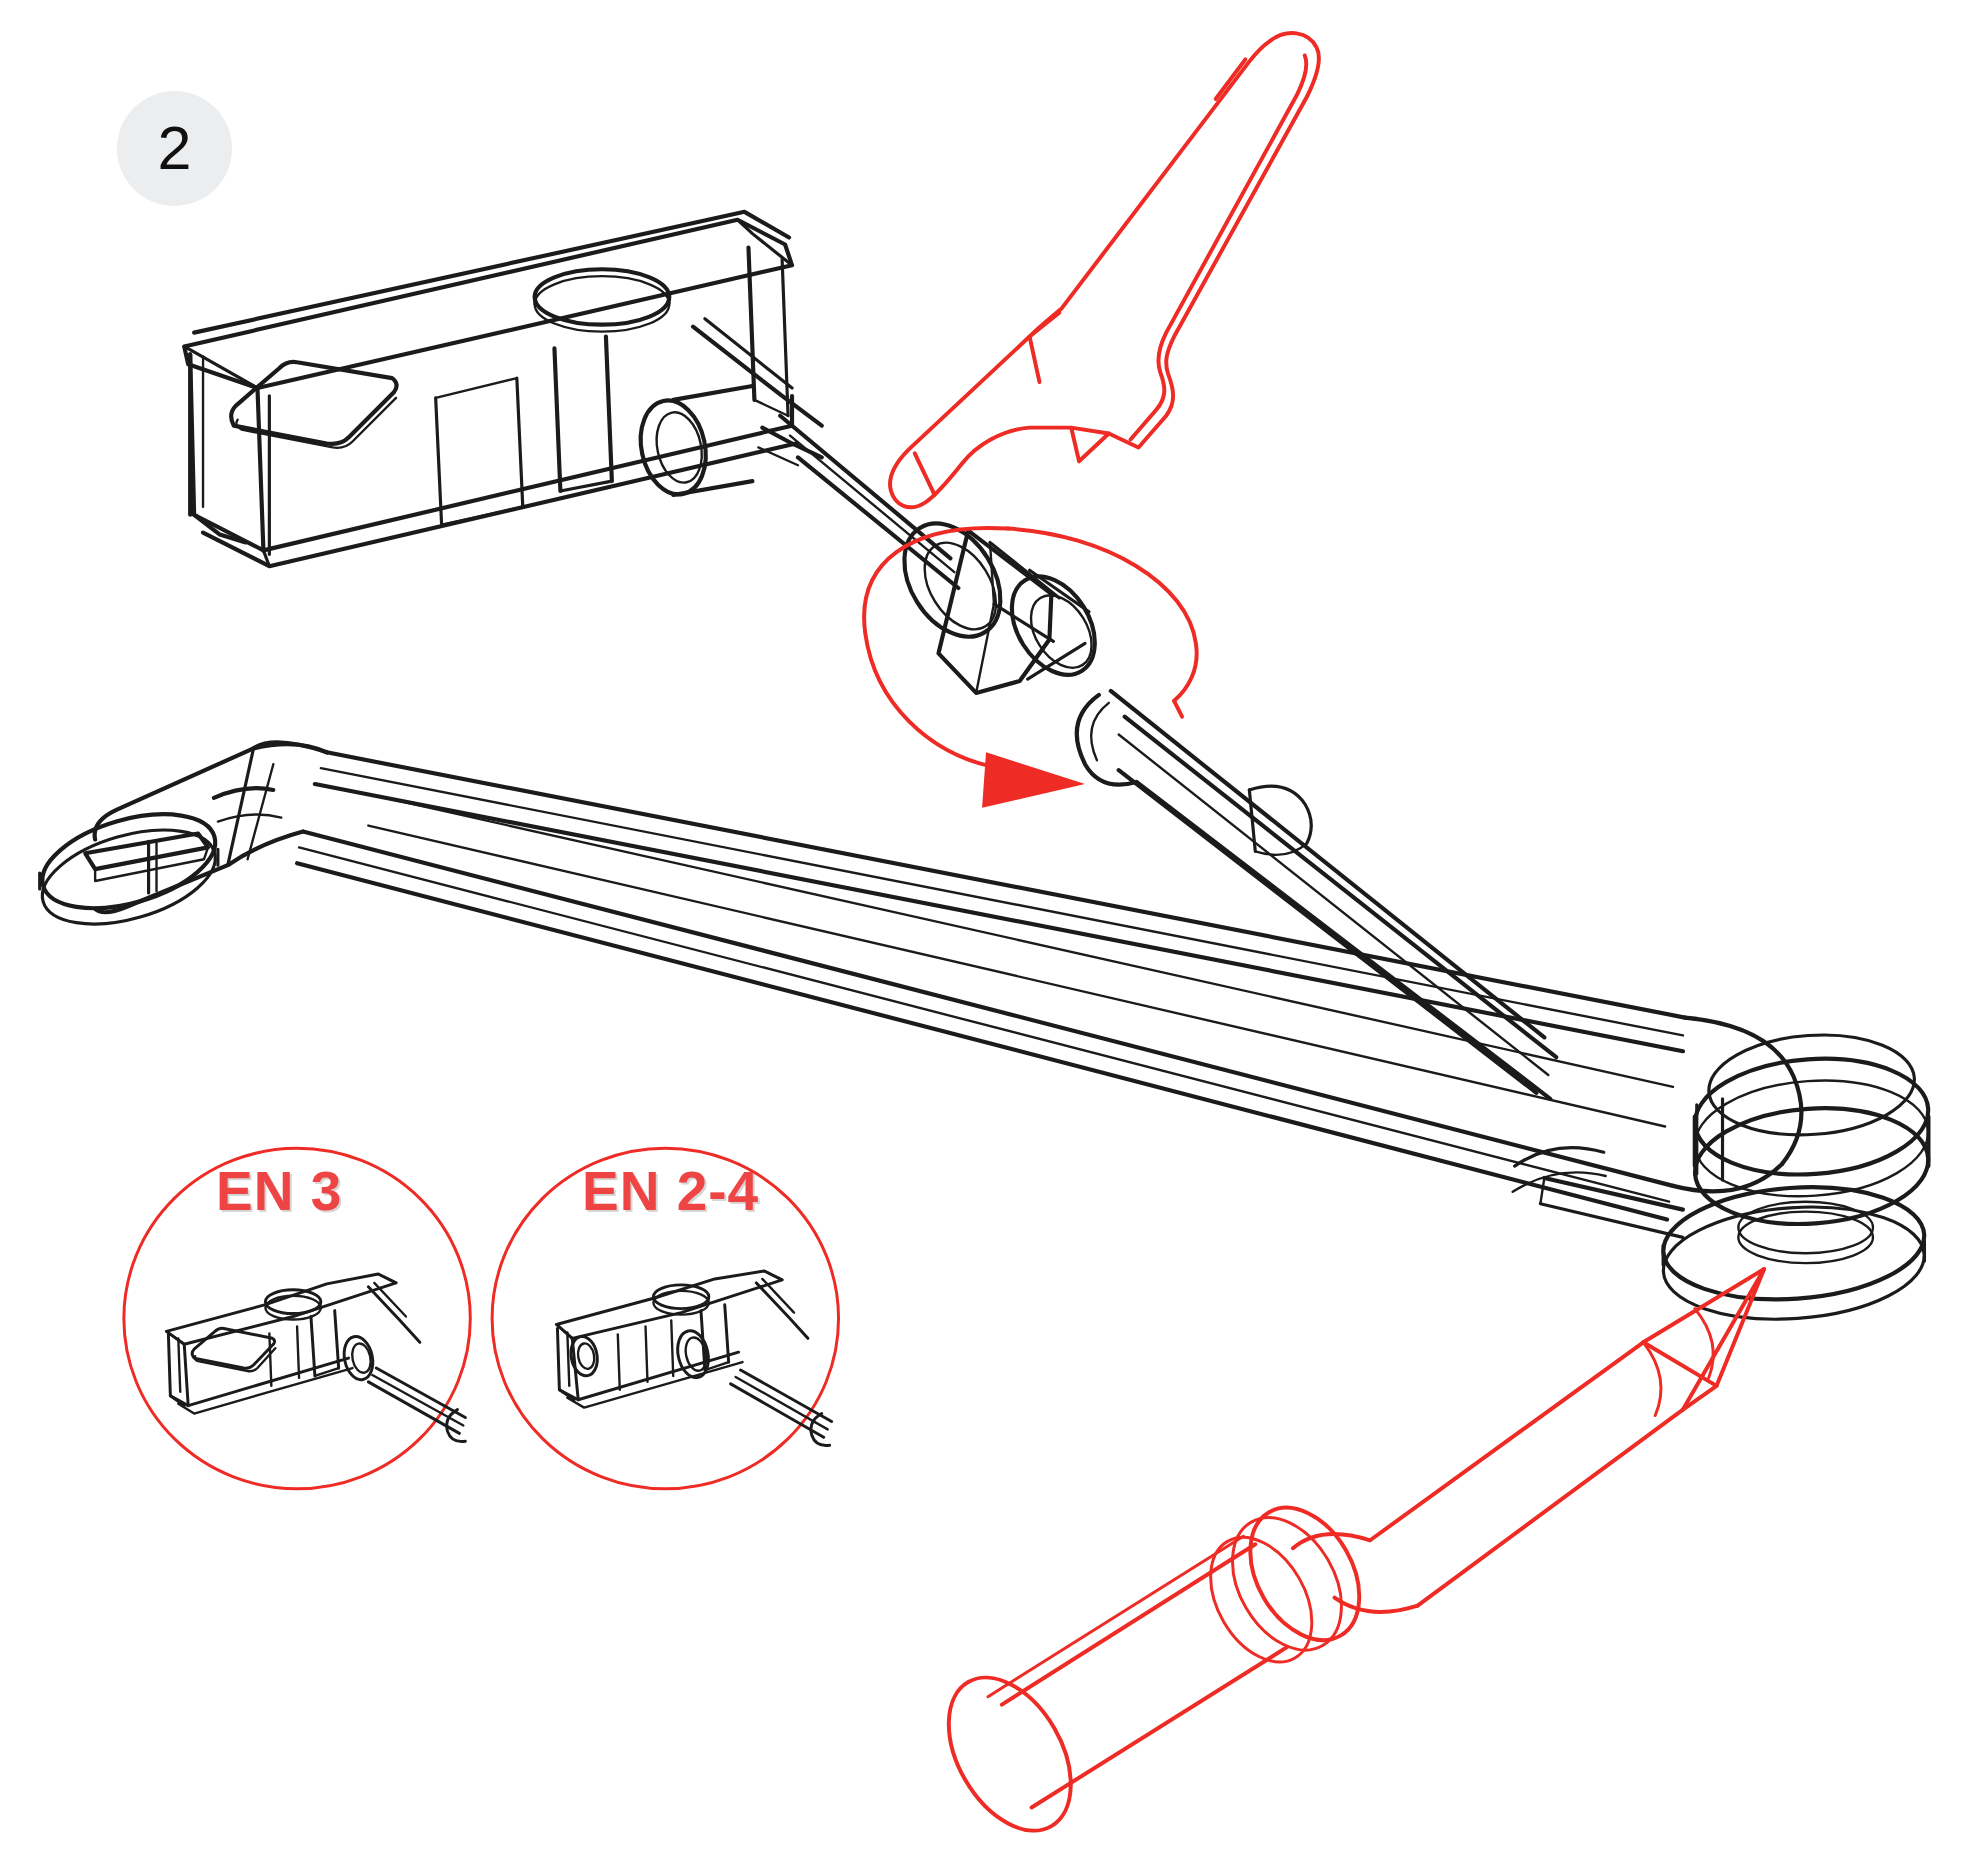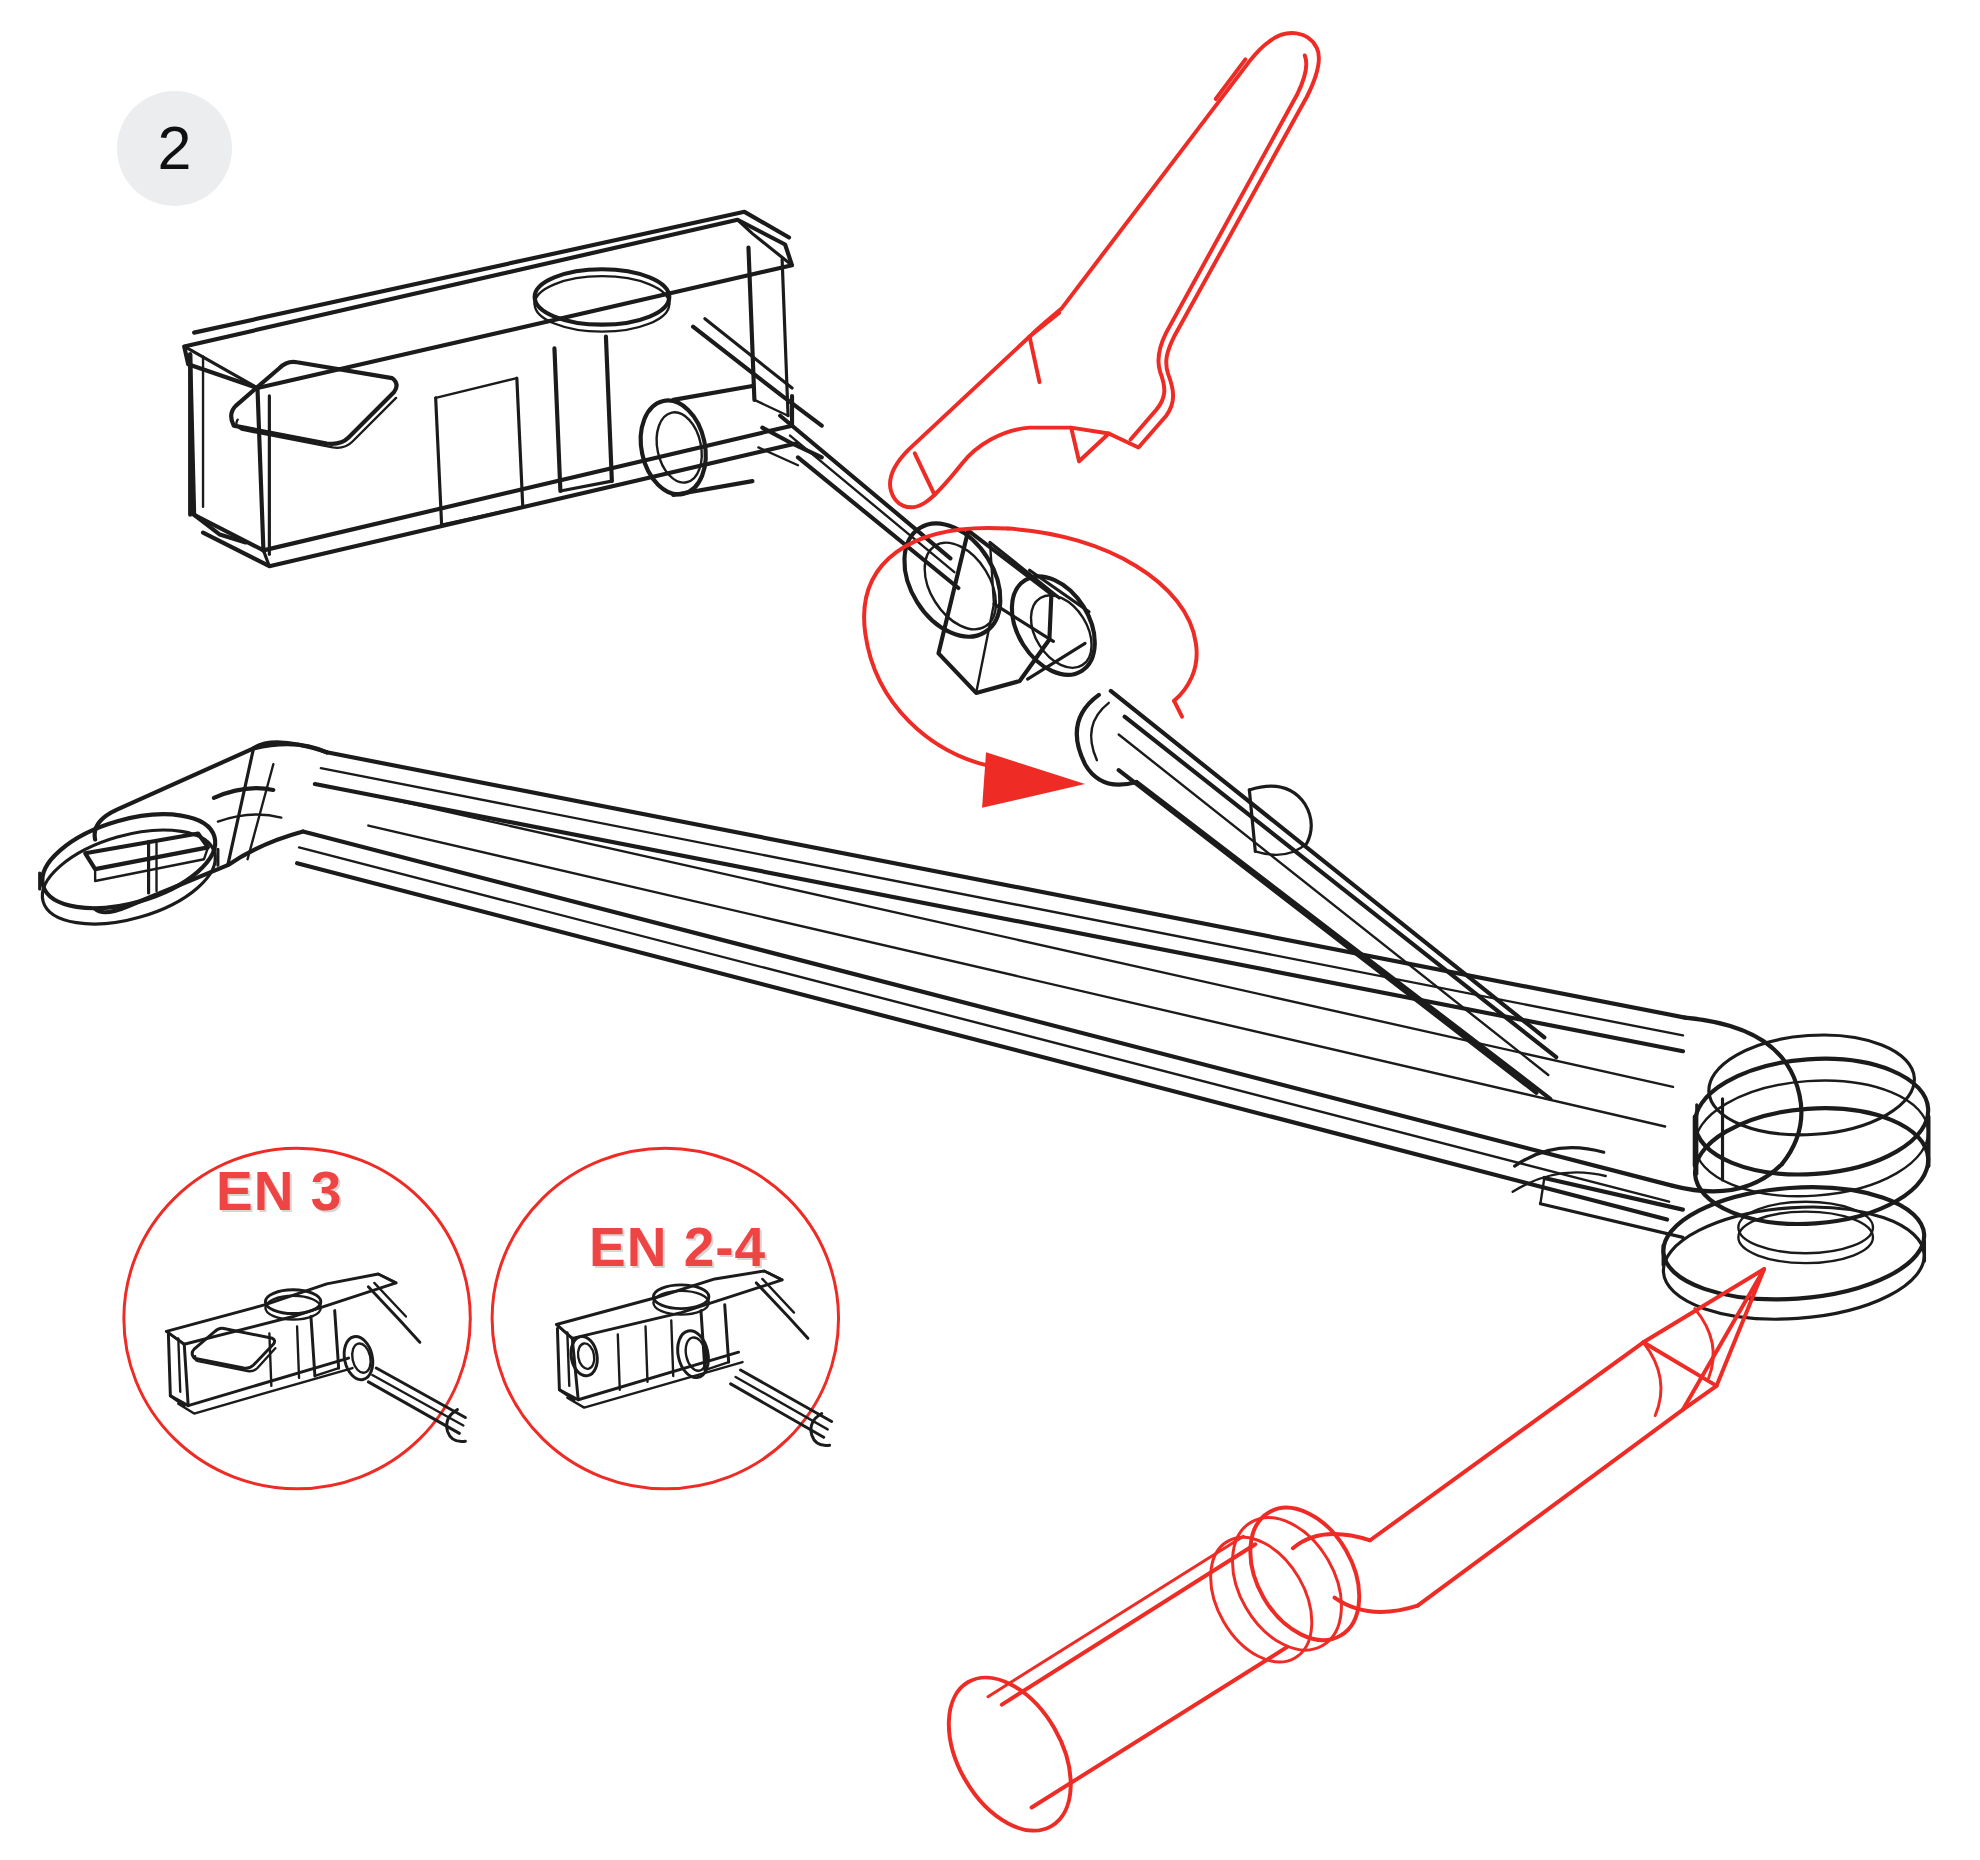--- a/index.html
+++ b/index.html
@@ -50,21 +50,21 @@
     position: absolute;
     font-family: "Liberation Sans", sans-serif;
     font-weight: bold;
     font-size: 55px;
     color: #ef4444;
     letter-spacing: 1px;
     white-space: nowrap;
     text-shadow: 2px 2px 0 rgba(120,120,120,0.30);
   }
   #callout-label-1 { left: 216px; top: 1159px; }
-  #callout-label-2 { left: 582px; top: 1215px; margin-left: 7px; }
+  #callout-label-2 { left: 582px; top: 1159px; }
 
   svg { display: block; }
   .drawing-svg {
     position: absolute;
     left: 0;
     top: 0;
     width: 1980px;
     height: 1860px;
     pointer-events: none;
   }

